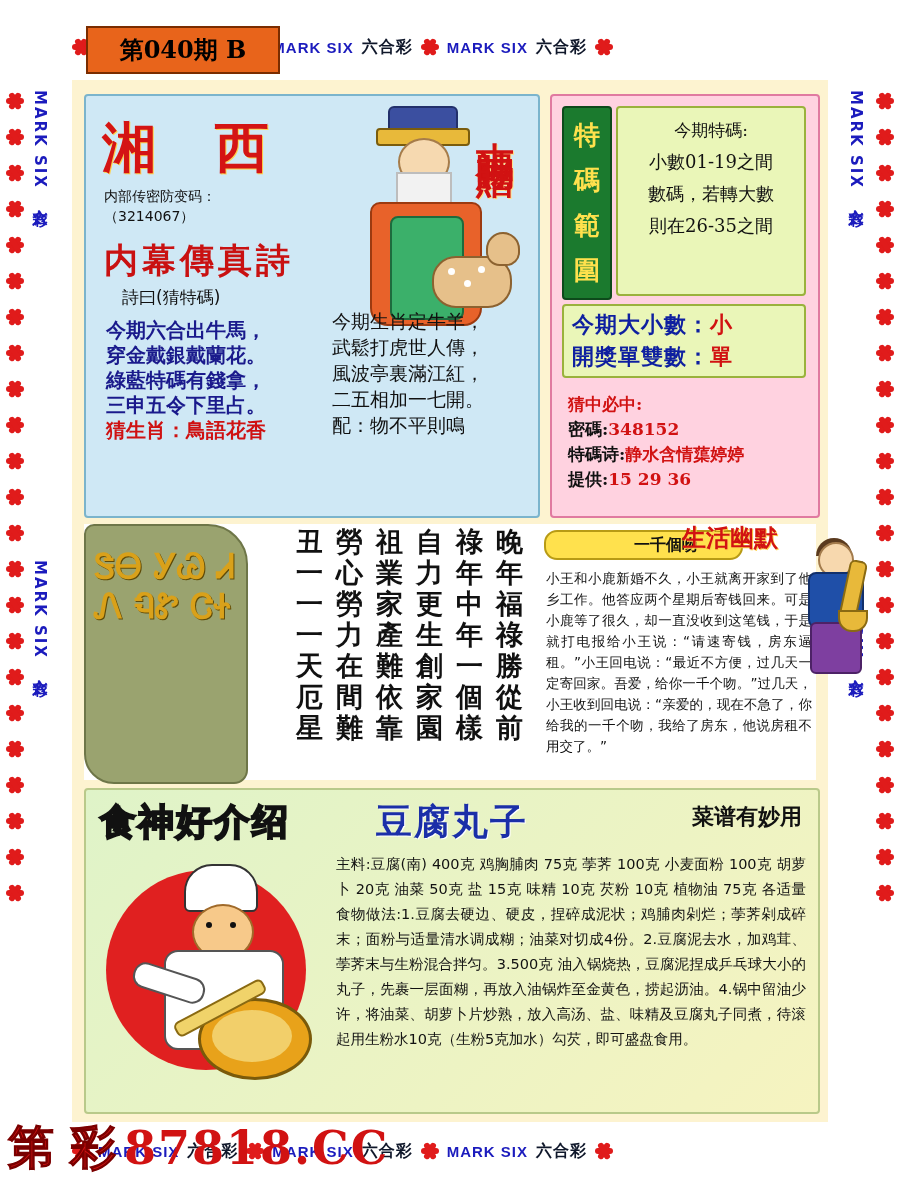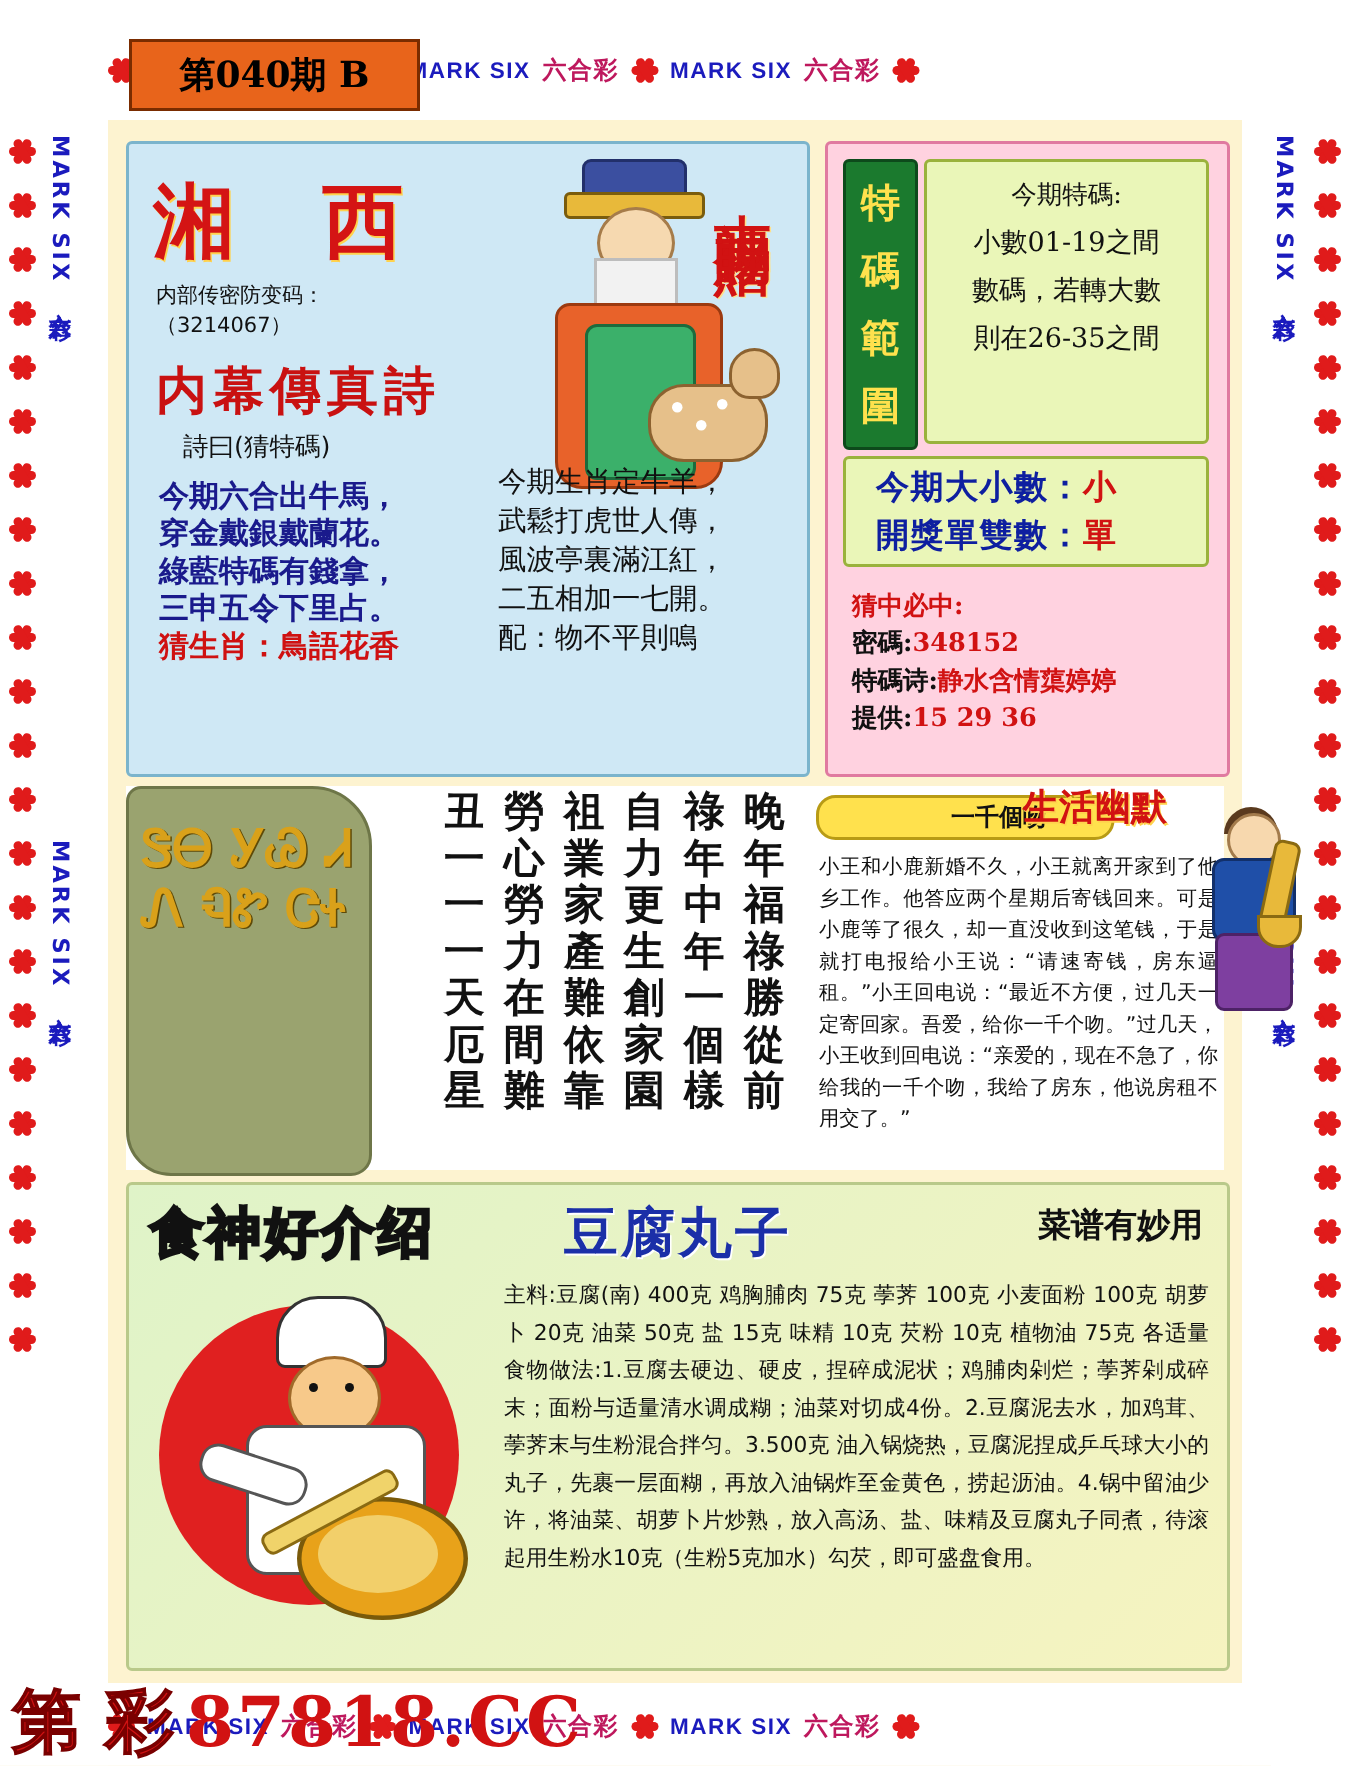--- a/index.html
+++ b/index.html
@@ -30,21 +30,21 @@
     display:flex;align-items:center;
     color:#1b1bbd;font-weight:bold;
     letter-spacing:1px;
     font-size:15px;
     white-space:nowrap;
     overflow:hidden;
   }
   .marks-top{left:72px;top:30px;width:760px;height:34px;gap:8px;}
   .marks-bottom{left:72px;top:1135px;width:760px;height:32px;gap:8px;}
   .mk{color:#1b1bbd;font-weight:bold;font-size:15px;font-family:"Liberation Sans",sans-serif;}
-  .mk-cn{color:#be185d;font-weight:bold;font-size:16px;}
+  .mk-cn{color:#0f172a;font-weight:bold;font-size:16px;}
   .flower{
     display:inline-block;width:18px;height:18px;position:relative;
   }
   .flower::before,.flower::after{
     content:"";position:absolute;left:50%;top:50%;
     width:18px;height:6px;background:#e01b1b;border-radius:3px;
     transform:translate(-50%,-50%) rotate(0deg);
   }
   .flower::after{transform:translate(-50%,-50%) rotate(60deg);}
   .flower i{
@@ -153,21 +153,21 @@
     padding:6px 8px;box-sizing:border-box;
     color:#111;font-size:18px;line-height:32px;
     font-family:"DejaVu Serif","Liberation Serif",serif;
     text-align:center;
   }
   .range-title{font-size:17px;}
   .daxiao-box{
     position:absolute;left:10px;top:208px;width:244px;height:74px;
     background:#eaf6b8;border:2px solid #9ab23c;border-radius:4px;
     display:flex;flex-direction:column;justify-content:center;gap:2px;
-    padding-left:20px;box-sizing:border-box;
+    padding-left:8px;box-sizing:border-box;
   }
   .daxiao-line{font-size:22px;font-weight:bold;color:#0e1fa0;
     font-family:"DejaVu Serif","Liberation Serif",serif;letter-spacing:1px;}
   .daxiao-line .val{color:#d11212;}
   .guess-box{
     position:absolute;left:10px;top:292px;width:244px;height:118px;
     padding:4px 6px;box-sizing:border-box;
     font-size:17px;line-height:25px;color:#d11212;font-weight:bold;
     font-family:"DejaVu Serif","Liberation Serif",serif;
   }

